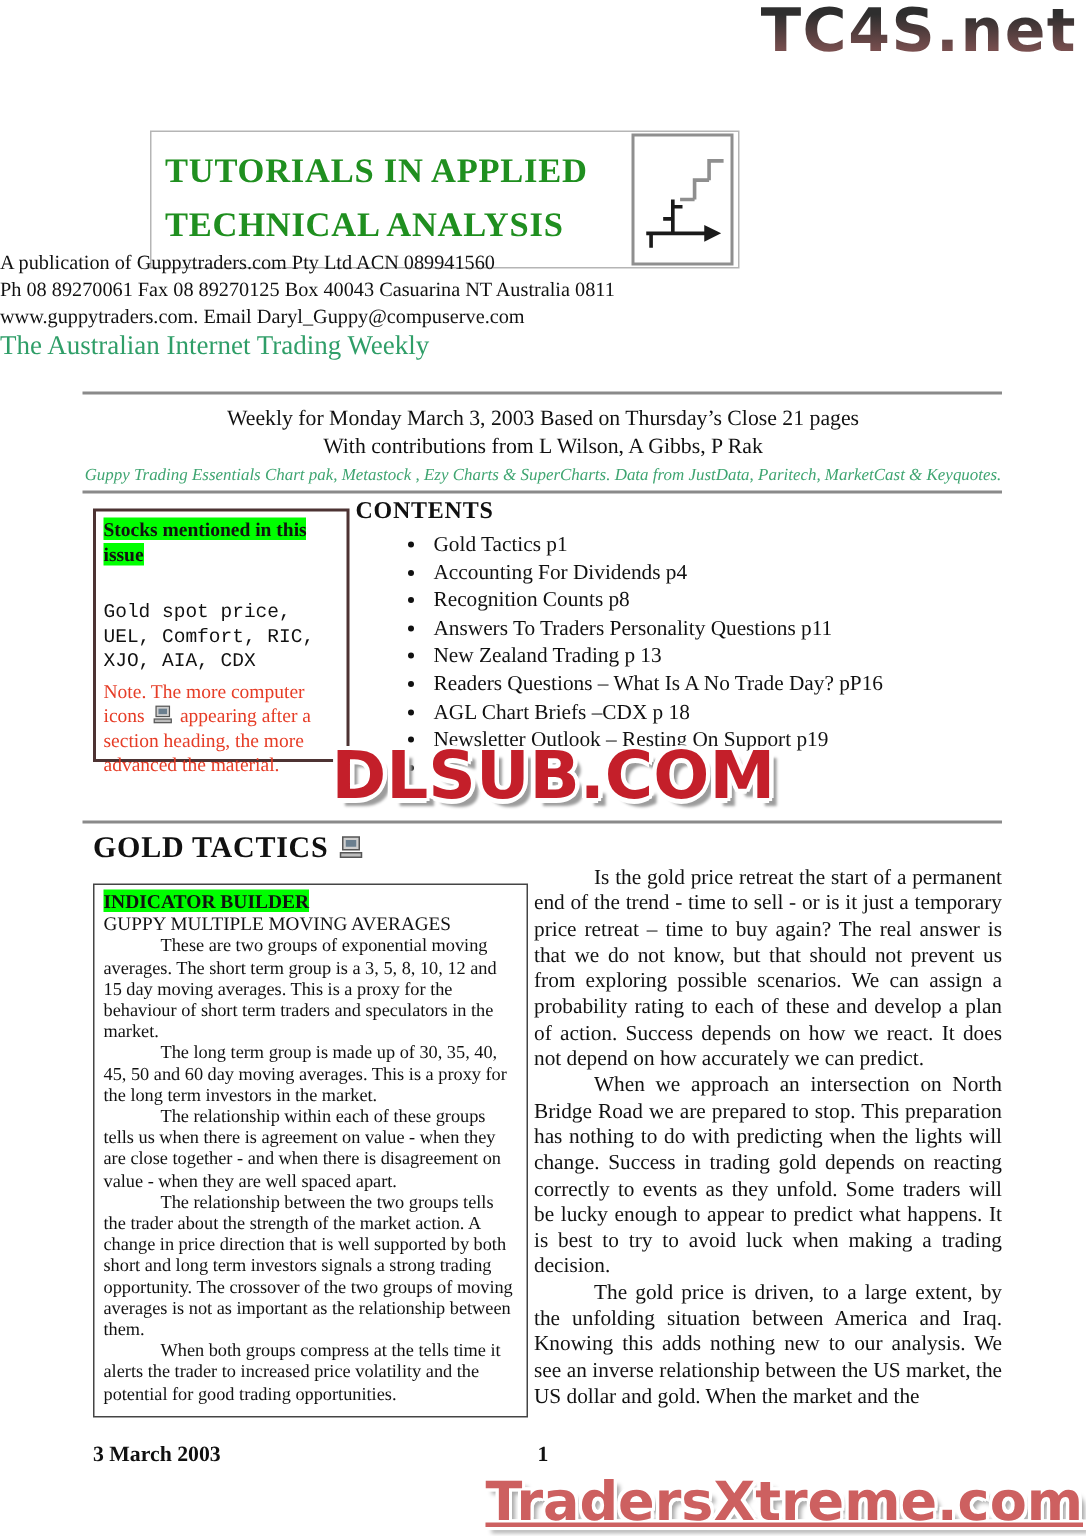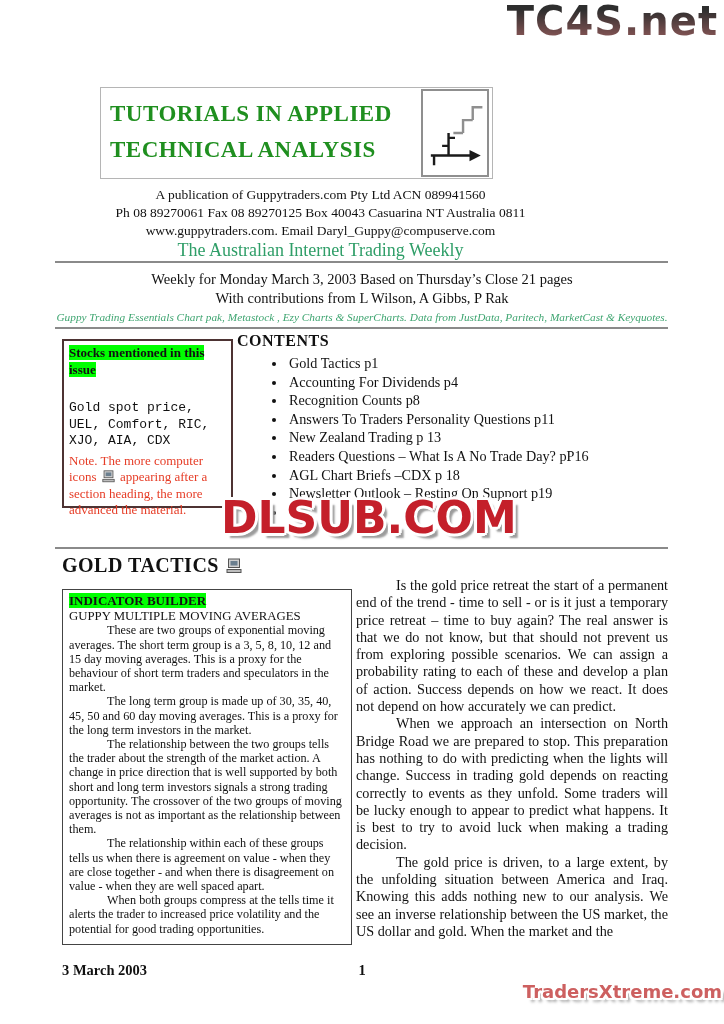--- a/index.html
+++ b/index.html
@@ -14,21 +14,21 @@
           -webkit-background-clip:text;-webkit-text-fill-color:transparent;}
   }
 
   
   .mast{position:absolute;left:100px;top:87px;width:391px;height:90px;border:1px solid #b5b5b5;}
   .mast-title{position:absolute;left:9px;top:8px;font-weight:bold;font-size:23px;line-height:36px;
               letter-spacing:0.5px;color:var(--title-green,#1f8f1f);white-space:nowrap;}
   .mast-icon{position:absolute;right:3px;top:1px;width:64px;height:84px;border:2px solid #8f8f8f;
              background:#fff;display:flex;align-items:center;justify-content:center;}
 
-  .pubinfo{position:absolute;left:0;top:186px;width:641px;text-align:center;
+  .pubinfo{position:absolute;left:0;top:166px;width:641px;
            font-size:13.5px;line-height:18px;}
   .tagline{font-size:18px;margin-top:1px;color:var(--tagline-green,#2f9e68);}
 
   .hr{position:absolute;left:55px;width:613px;height:2px;background:#8a8a8a;}
   .hr1{top:261px}.hr2{top:327px}.hr3{top:547px}
 
   .issue{position:absolute;left:0;top:270px;width:724px;text-align:center;
          font-size:14.5px;line-height:18.5px;}
   .credits{font-size:11.3px;font-style:italic;color:var(--credits-green,#3fa571);margin-top:1px;}
 
@@ -64,23 +64,23 @@
   
   .main-col{position:absolute;left:356px;top:577px;width:312px;font-size:14.2px;
             line-height:17.3px;text-align:justify;}
   .main-col p{margin:0;text-indent:40px;}
 
   
   .footer-date{position:absolute;left:62px;top:962px;font-weight:bold;font-size:14.5px;}
   .footer-page{position:absolute;left:0;top:962px;width:724px;text-align:center;
                font-weight:bold;font-size:14.5px;}
   .tx-logo{position:absolute;right:2px;top:981px;font-family:"DejaVu Sans",sans-serif;
-           font-weight:bold;font-size:18px;letter-spacing:0;color:var(--tx-red,#cd6060);
+           font-weight:bold;font-size:36px;letter-spacing:0;color:var(--tx-red,#cd6060);
            text-shadow:-2px -2px 0 #fff,2px -2px 0 #fff,-2px 2px 0 #fff,2px 2px 0 #fff,
-                       0 -2px 0 #fff,0 2px 0 #fff,-2px 0 0 #fff,2px 0 0 #fff,4px 4px 3px #a8a8a8;}
+                       0 -2px 0 #fff,0 2px 0 #fff,-2px 0 0 #fff,2px 0 0 #fff,4px 4px 3px #a8a8a8;text-decoration:underline;}
 </style>
 </head>
 <body>
 
 <div class="page">
 
   <div class="tc4s">TC4S.net</div>
 
   <div class="mast">
     <div class="mast-title">
@@ -157,22 +157,22 @@
       <rect x="4.5" y="3" width="7" height="4.5" fill="#6b7f8f"></rect>
       <rect x="1" y="11.5" width="14" height="3" fill="#bdbdbd" stroke="#555" stroke-width="1"></rect>
     </svg>
   </div>
 
   <div class="ind-box">
     <div><span class="green-hl ind-label">INDICATOR BUILDER</span></div>
     <div class="ind-sub">GUPPY MULTIPLE MOVING AVERAGES</div>
     <p>These are two groups of exponential moving averages. The short term group is a 3, 5, 8, 10, 12 and 15 day moving averages. This is a proxy for the behaviour of short term traders and speculators in the market.</p>
     <p>The long term group is made up of 30, 35, 40, 45, 50 and 60 day moving averages. This is a proxy for the long term investors in the market.</p>
+    <p>The relationship within each of these groups tells us when there is agreement on value - when they are close together - and when there is disagreement on value - when they are well spaced apart.</p>
     <p>The relationship between the two groups tells the trader about the strength of the market action. A change in price direction that is well supported by both short and long term investors signals a strong trading opportunity. The crossover of the two groups of moving averages is not as important as the relationship between them.</p>
-    <p>The relationship within each of these groups tells us when there is agreement on value - when they are close together - and when there is disagreement on value - when they are well spaced apart.</p>
     <p>When both groups compress at the tells time it alerts the trader to increased price volatility and the potential for good trading opportunities.</p>
   </div>
 
   <div class="main-col">
     <p>Is the gold price retreat the start of a permanent end of the trend - time to sell - or is it just a temporary price retreat – time to buy again? The real answer is that we do not know, but that should not prevent us from exploring possible scenarios. We can assign a probability rating to each of these and develop a plan of action. Success depends on how we react. It does not depend on how accurately we can predict.</p>
     <p>When we approach an intersection on North Bridge Road we are prepared to stop. This preparation has nothing to do with predicting when the lights will change. Success in trading gold depends on reacting correctly to events as they unfold. Some traders will be lucky enough to appear to predict what happens. It is best to try to avoid luck when making a trading decision.</p>
     <p>The gold price is driven, to a large extent, by the unfolding situation between America and Iraq. Knowing this adds nothing new to our analysis. We see an inverse relationship between the US market, the US dollar and gold. When the market and the</p>
   </div>
 
   <div class="footer-date">3 March  2003</div>

